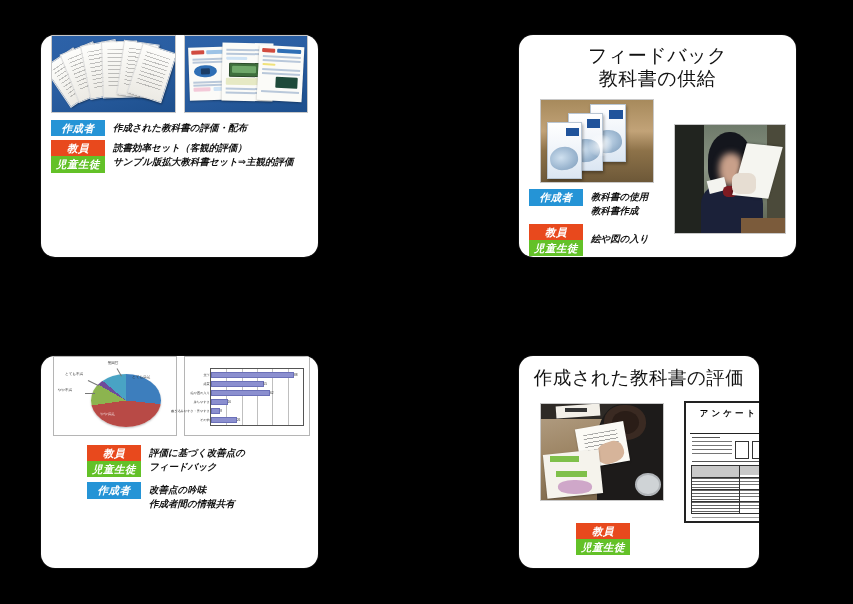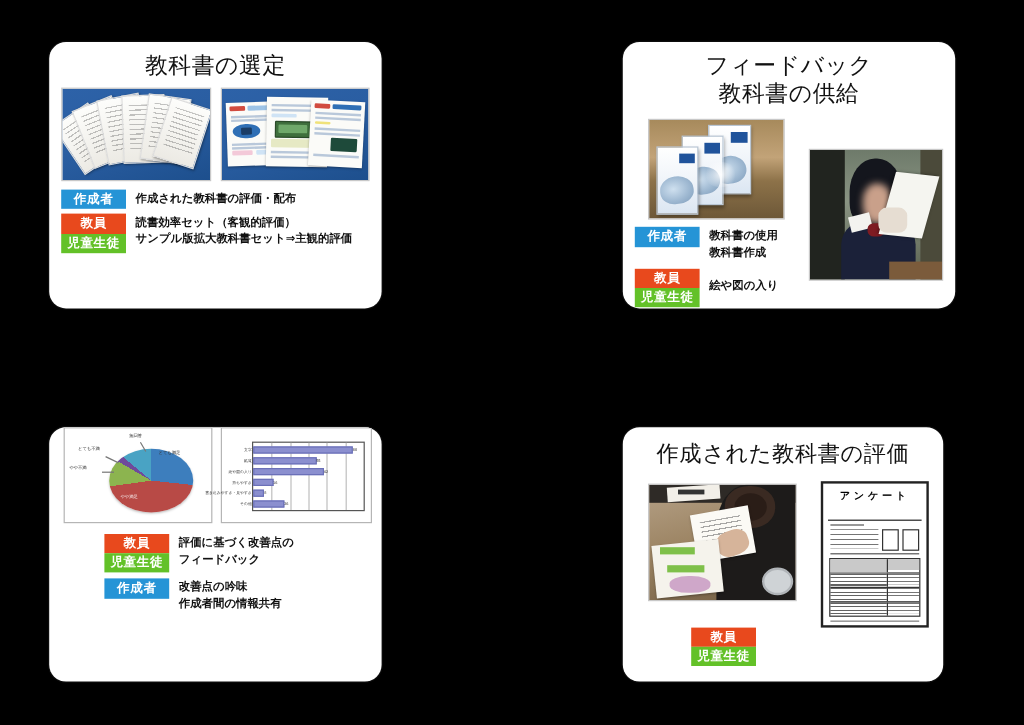--- a/index.html
+++ b/index.html
@@ -21,21 +21,21 @@
   .panel {
     position: absolute;
     background: #ffffff;
     border-radius: 14px;
     box-shadow: 0 0 0 1px rgba(255,255,255,0.05);
     overflow: hidden;
   }
   #panel-select      { left: 41px;  top: 35px;  width: 277px; height: 222px; }
   #panel-supply      { left: 519px; top: 35px;  width: 277px; height: 222px; }
   #panel-feedback    { left: 41px;  top: 356px; width: 277px; height: 212px; }
-  #panel-evaluation  { left: 519px; top: 356px; width: 267px; height: 212px; }
+  #panel-evaluation  { left: 519px; top: 356px; width: 240px; height: 212px; }
 
   .panel-title {
     text-align: center;
     font-size: 19px;
     line-height: 1.22;
     font-weight: 400;
     letter-spacing: 0.5px;
     margin: 9px 6px 6px 6px;
     color: #111;
     white-space: pre-line;
@@ -175,21 +175,21 @@
                border:1px solid #555; }
   .bar-row { position:absolute; left:0; height:4px; background:#8b8fcf;
              border:0.5px solid #6b70b8; }
   .bar-cat { position:absolute; right:100%; margin-right:2px;
              font-size:3.2px; color:#333; white-space:nowrap; }
   .bar-val { position:absolute; left:100%; margin-left:1px;
              font-size:3.2px; color:#333; white-space:nowrap; }
   .grid-v { position:absolute; top:0; bottom:0; width:1px; background:#bfbfbf; }
 
   
-  .roles { padding: 7px 0 0 10px; }
+  .roles { padding: 7px 0 0 10px; font-style: italic; }
   .role-row { display:flex; align-items:flex-start; margin-bottom:4px; }
   .tags { flex:none; display:flex; flex-direction:column; }
   .tag {
     color:#ffffff;
     font-size:10.5px;
     font-weight:700;
     line-height:1.35;
     text-align:center;
     padding:1px 4px;
     min-width:46px;
@@ -207,21 +207,20 @@
     white-space:pre-line;
     font-weight:700;
     padding-top:1px;
   }
 </style>
 </head>
 <body>
 
 <section class="panel" id="panel-select">
 
-  <h2 class="panel-title">教科書の選定</h2>
 
   <div class="media-row">
 
     <div class="photo bk-blue" style="width:123px;height:76px;">
       <div class="photo-inner">
         <div class="sheet" style="left:2%;top:22%;width:28%;height:62%;transform:rotate(-34deg);"></div>
         <div class="sheet" style="left:13%;top:13%;width:28%;height:66%;transform:rotate(-22deg);"></div>
         <div class="sheet" style="left:27%;top:8%;width:28%;height:70%;transform:rotate(-11deg);"></div>
         <div class="sheet" style="left:41%;top:6%;width:28%;height:72%;transform:rotate(-2deg);"></div>
         <div class="sheet" style="left:55%;top:8%;width:28%;height:70%;transform:rotate(8deg);"></div>

